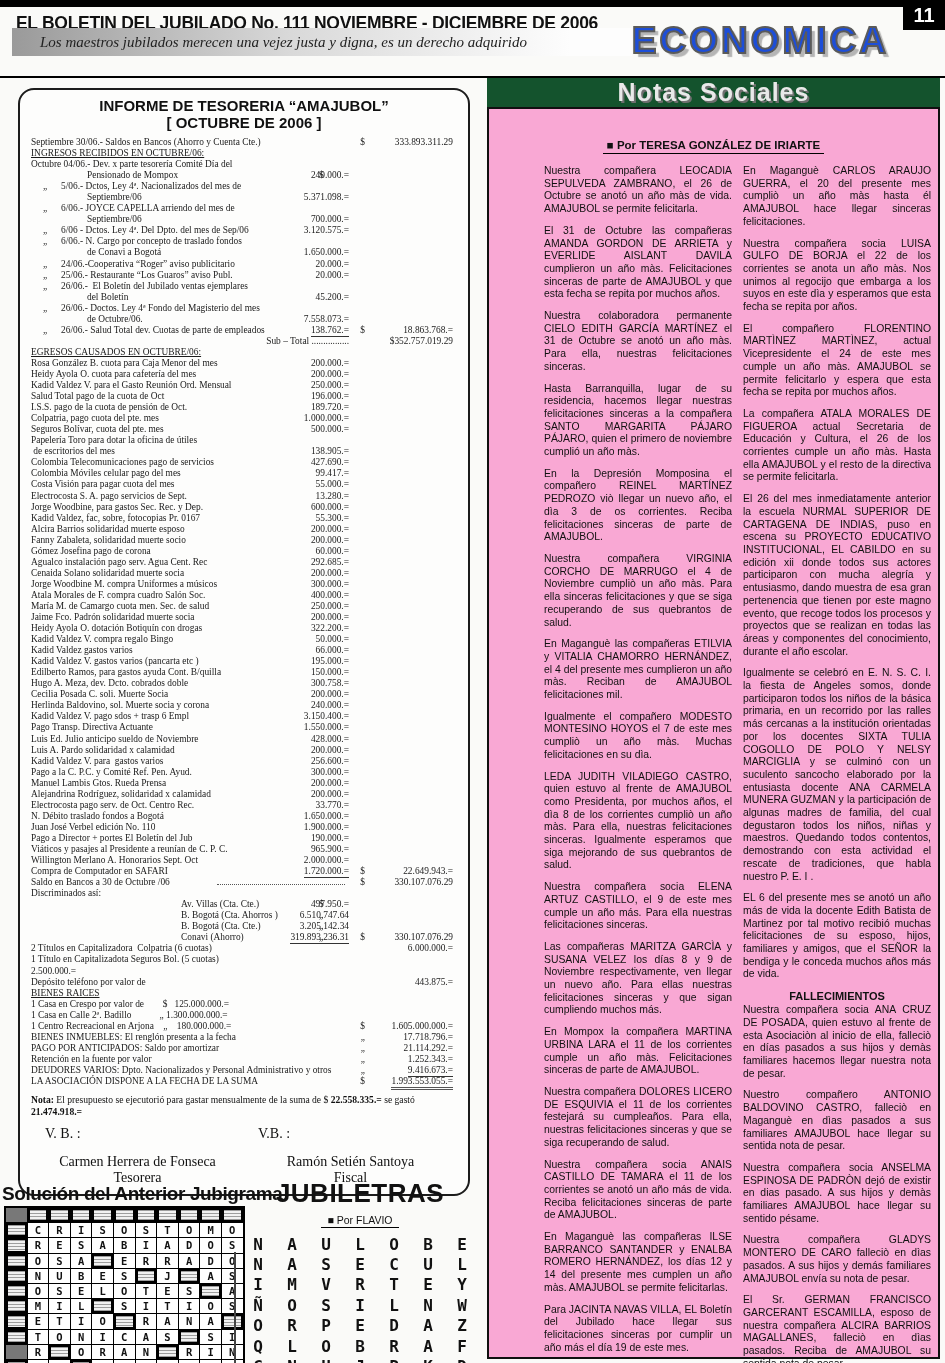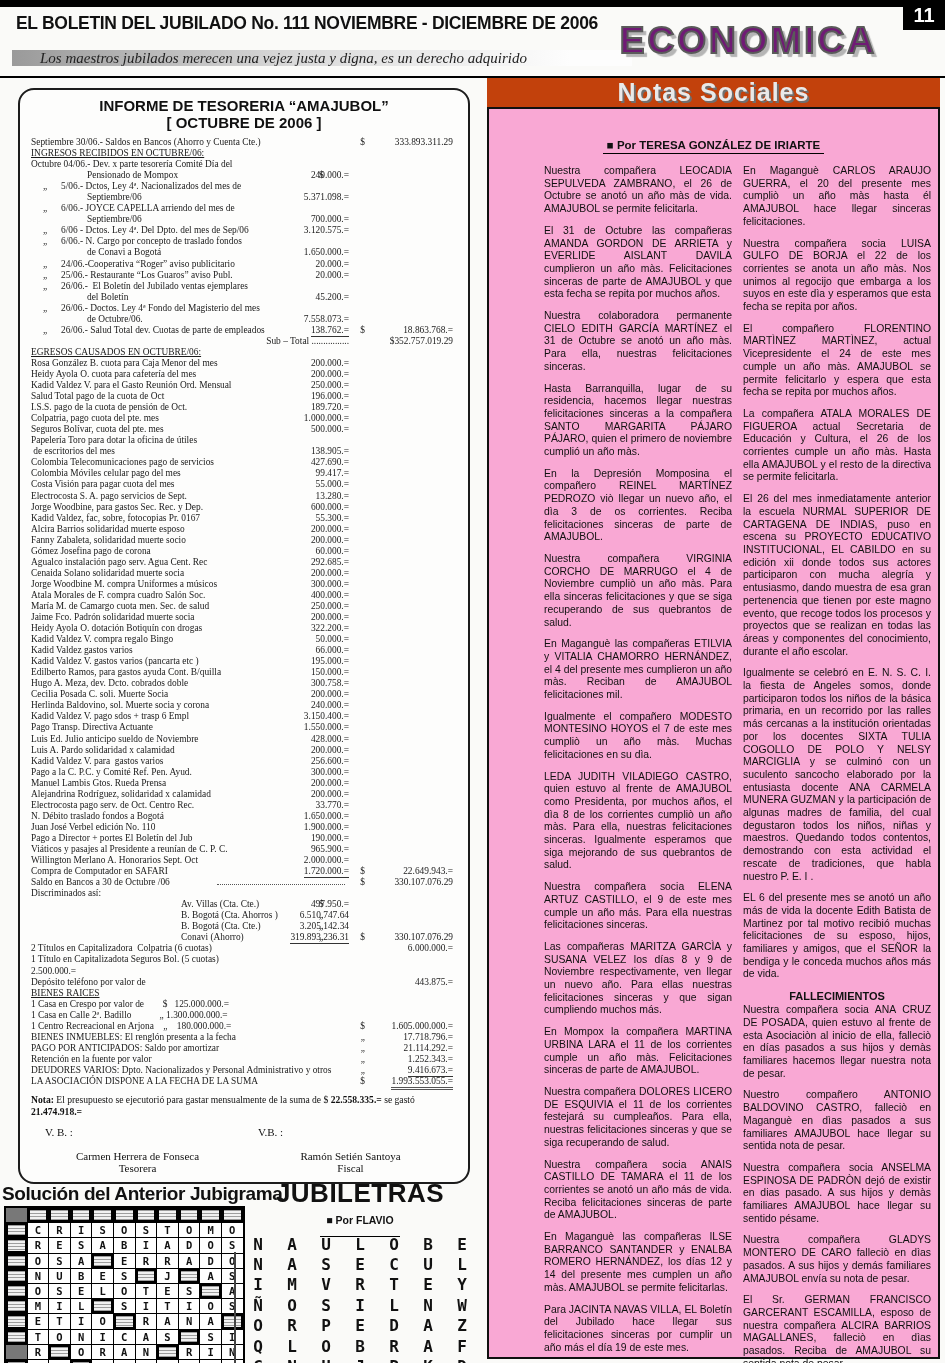--- a/index.html
+++ b/index.html
@@ -2,25 +2,25 @@
 <html><head>
 <meta charset="utf-8">
 <style>
   html,body{margin:0;padding:0;}
   body{width:945px;height:1363px;position:relative;background:#fafaf8;overflow:hidden;
        font-family:"Liberation Sans",sans-serif;color:#111;}
   
   .topbar{position:absolute;left:0;top:0;width:945px;height:7px;background:#000;}
   .masthead-title{position:absolute;left:16px;top:13px;font-size:17.5px;font-weight:900;
        letter-spacing:-0.3px;font-family:"Liberation Sans",sans-serif;}
-  .tagline-bar{position:absolute;left:12px;top:50px;width:620px;height:16px;
+  .tagline-bar{position:absolute;left:12px;top:28px;width:620px;height:28px;
        background:linear-gradient(90deg,#9a9a9a,#d9d9d9 45%,#fdfdfd 90%);display:flex;align-items:center;}
   .tagline{font-family:"Liberation Serif",serif;font-style:italic;font-size:15px;padding-left:28px;color:#222;}
-  .economica{position:absolute;right:68px;top:20px;font-size:37px;font-weight:900;letter-spacing:3px;
-       color:#701a75;-webkit-text-stroke:2px #5a5a5a;text-shadow:4px 4px 1px #b5b5b5;}
+  .economica{position:absolute;right:56px;top:20px;font-size:37px;font-weight:900;letter-spacing:3px;
+       color:#1d4ed8;-webkit-text-stroke:2px #5a5a5a;text-shadow:4px 4px 1px #b5b5b5;}
   .pagenum{position:absolute;right:0;top:0;width:42px;height:30px;background:#000;color:#fff;
        font-size:20px;font-weight:900;display:flex;align-items:center;justify-content:center;}
   .header-rule{position:absolute;left:0;top:76px;width:945px;height:2px;background:#000;}
   
   .treasury{position:absolute;left:18px;top:88px;width:452px;border:2px solid #1c1c1c;border-radius:16px;
        background:#fdfdfc;padding:7px 11px 8px;box-sizing:border-box;}
   .t-title{text-align:center;font-weight:900;font-size:15px;line-height:17px;}
   .t-rows{margin-top:6px;font-family:"Liberation Serif",serif;font-size:9.4px;color:#1a1a1a;}
   .trow{position:relative;min-height:11.05px;line-height:11.05px;}
   .trow .tl{white-space:pre-wrap;display:inline-block;padding-right:4px;}
@@ -31,27 +31,27 @@
   .trow .m1{position:absolute;left:288px;top:0;}
   .trow .a1{position:absolute;right:108px;top:0;}
   .trow .a2{position:absolute;right:4px;top:0;}
   .trow .m2{position:absolute;right:92px;top:0;}
   .trow.sec .tl{text-decoration:underline;}
   .u{border-bottom:1px solid #333;}
   .grand .a2{border-bottom:3px double #555;}
   .dots{position:absolute;left:186px;right:112px;top:-2px;height:9px;border-bottom:1px dotted #555;}
   .t-note{margin-top:7px;font-family:"Liberation Serif",serif;font-size:9.6px;line-height:11.5px;}
   .t-note b{font-weight:700;}
-  .t-sigs{display:flex;margin-top:9px;font-family:"Liberation Serif",serif;font-size:11px;}
+  .t-sigs{display:flex;margin-top:9px;font-family:"Liberation Serif",serif;font-size:14px;}
   .sig-half{width:50%;}
   .sig-vb{margin-left:14px;}
   .sig-name{text-align:center;margin-top:12px;}
   .sig-role{text-align:center;}
   
-  .notas-banner{position:absolute;left:487px;top:78px;width:453px;height:29px;background:#c2410c;
+  .notas-banner{position:absolute;left:487px;top:78px;width:453px;height:29px;background:#14532d;
        display:flex;align-items:center;justify-content:center;}
   .notas-banner span{font-size:25px;font-weight:900;letter-spacing:1px;color:#e9e9e9;
        text-shadow:2px 2px 0 #6f6f6f;}
   .notas-box{position:absolute;left:487px;top:107px;width:453px;height:1252px;border:2px solid #101010;
        box-sizing:border-box;background:#f9a8d4;padding:22px 7px;}
   .notas-byline{text-align:center;margin:4px 0 12px;}
   .notas-byline span{font-size:11.5px;font-weight:700;border-bottom:1.5px solid #000;padding:0 4px 2px;}
   .notas-cols{display:flex;gap:11px;margin-left:48px;}
   .ncol{width:214px;}
   .np{font-size:10.4px;line-height:12.7px;text-align:justify;margin:0 0 9px;}
@@ -61,21 +61,21 @@
   .jgrid{position:absolute;left:4px;top:1206px;display:grid;grid-template-columns:repeat(11,20.6px);
        grid-auto-rows:14.2px;border:2px solid #000;background:#000;gap:1px;}
   .jg-cell{background:#fff;display:flex;align-items:center;justify-content:center;
        font-family:"DejaVu Sans Mono",monospace;font-weight:700;font-size:10.5px;}
   .jg-clue{background:#f1f1f1 repeating-linear-gradient(to bottom,#f1f1f1 0 2px,#9d9d9d 2px 3px);
        background-clip:content-box;padding:2px 2px;box-sizing:border-box;}
   .jg-solid{background:#787878;}
   .jubiletras{position:absolute;left:236px;top:1178px;width:248px;}
   .jl-title{text-align:center;font-size:26px;font-weight:900;letter-spacing:0.5px;}
   .jl-byline{text-align:center;margin-top:1px;}
-  .jl-byline span{font-size:10.5px;font-weight:700;border-bottom:1.5px solid #000;padding:0 6px 10px;}
+  .jl-byline span{font-size:10.5px;font-weight:400;border-bottom:1.5px solid #000;padding:0 6px 1px;}
   .jl-grid{margin:6px auto 0;display:grid;grid-template-columns:repeat(7,34px);grid-auto-rows:20.4px;
        width:238px;}
   .jl-cell{display:flex;align-items:center;justify-content:center;
        font-family:"DejaVu Sans Mono",monospace;font-weight:700;font-size:16px;}
   .vr{position:absolute;top:1252px;bottom:0;width:1.5px;background:#444;}
 </style>
 </head>
 <body>
 
 <div class="topbar"></div>

